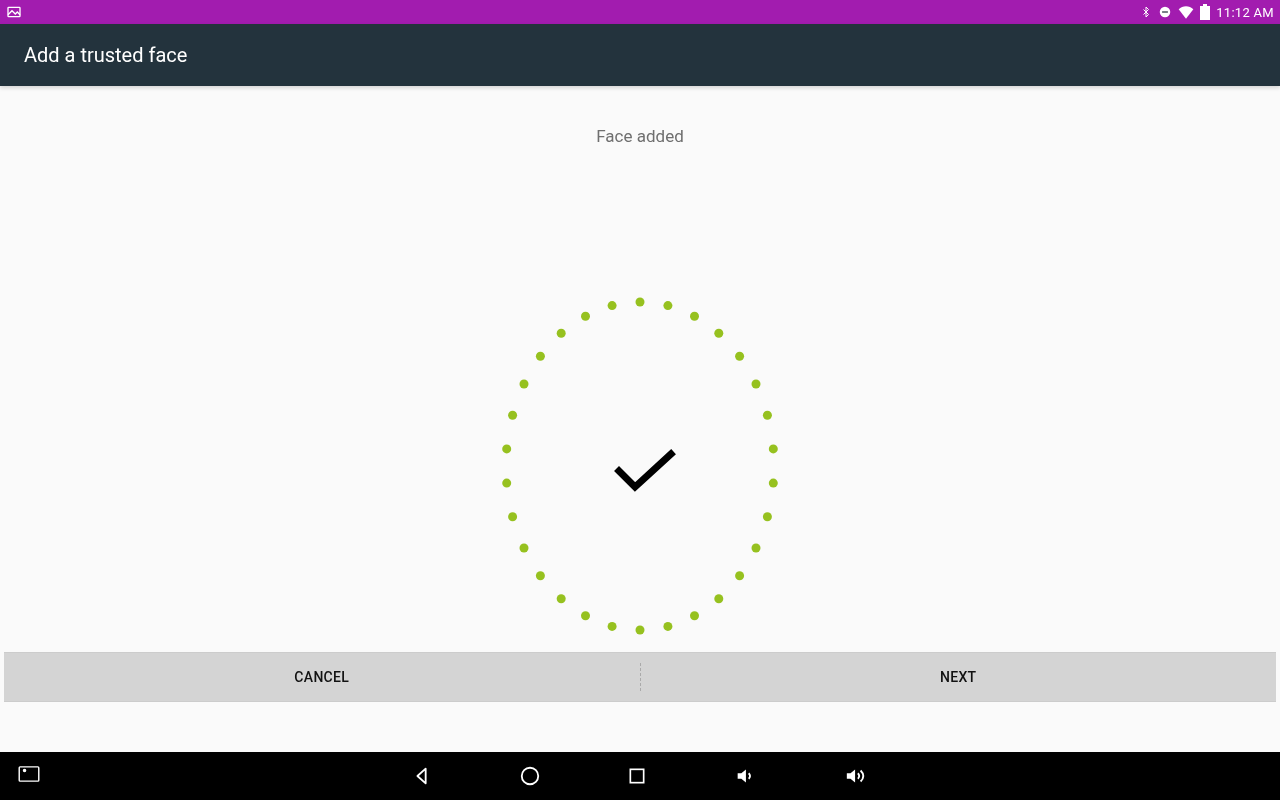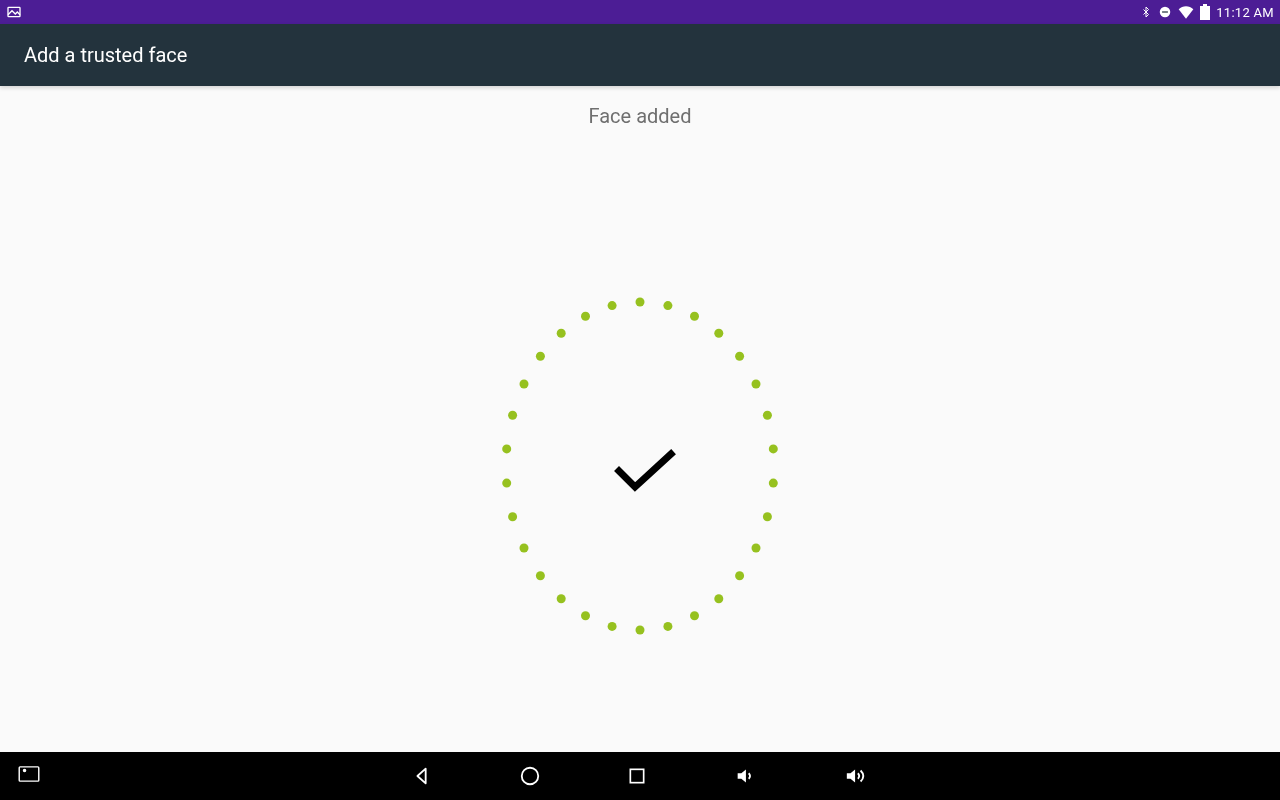--- a/index.html
+++ b/index.html
@@ -1,20 +1,20 @@
 <!DOCTYPE html>
 <html><head>
   <meta charset="utf-8">
   <style>
     * { margin: 0; padding: 0; box-sizing: border-box; }
     html, body { width: 1280px; height: 800px; overflow: hidden; font-family: Roboto, "Helvetica Neue", Arial, sans-serif; background: #000; }
     
     .status-bar {
       height: 24px;
-      background: #4c1d95;
+      background: #a21caf;
       display: flex;
       align-items: center;
       justify-content: space-between;
       padding: 0 6px;
       color: #fff;
     }
     .status-left { display: flex; align-items: center; gap: 4px; }
     .status-right { display: flex; align-items: center; gap: 6px; }
     .status-right .clock { font-size: 13px; letter-spacing: 0.3px; }
     .status-icon svg { display: block; }
@@ -33,23 +33,23 @@
     
     .content {
       height: 666px;
       background: #fafafa;
       position: relative;
       display: flex;
       flex-direction: column;
       align-items: center;
     }
     .status-text {
-      margin-top: 18px;
+      margin-top: 40px;
       color: #6f6f6f;
-      font-size: 20px;
+      font-size: 17px;
     }
     .face-graphic {
       position: absolute;
       top: 210px;
       left: 50%;
       transform: translateX(-50%);
       width: 280px;
       height: 340px;
     }
     .face-graphic svg { width: 100%; height: 100%; overflow: visible; }
@@ -185,20 +185,25 @@
           <circle cx="61.2" cy="37.3" r="4.5" fill="#96c11f"></circle>
           <circle cx="85.5" cy="20.2" r="4.5" fill="#96c11f"></circle>
           <circle cx="112.1" cy="9.6" r="4.5" fill="#96c11f"></circle>
         </g>
       <g>
         <path d="M 119 175 L 135 191 L 171 158" fill="none" stroke="#000" stroke-width="7" stroke-linecap="square"></path>
       </g>
     </svg>
   </div>
 
+  <div class="button-bar">
+    <div class="btn">CANCEL</div>
+    <div class="divider"></div>
+    <div class="btn">NEXT</div>
+  </div>
 </div>
 
 <div class="nav-bar">
   <span class="nav-screenshot">
     <svg width="22" height="16" viewBox="0 0 24 18" fill="none" stroke="#fff" stroke-width="1.6">
       <rect x="1" y="1" width="22" height="16" rx="1"></rect>
       <circle cx="7" cy="5" r="1.2" fill="#fff"></circle>
     </svg>
   </span>
   <div class="nav-center">

